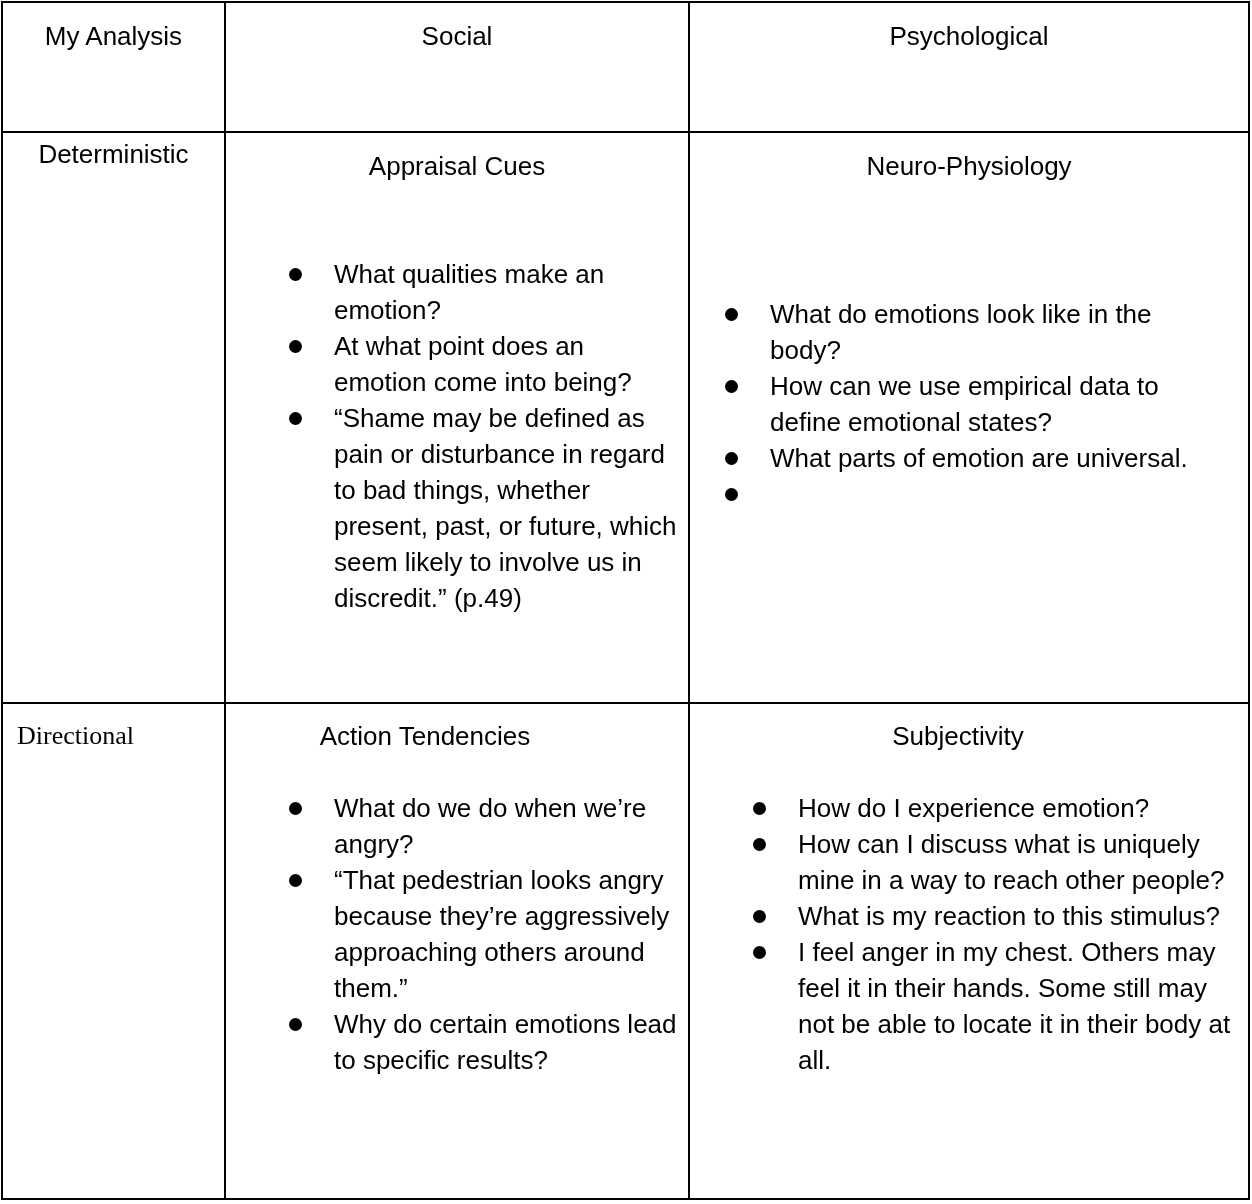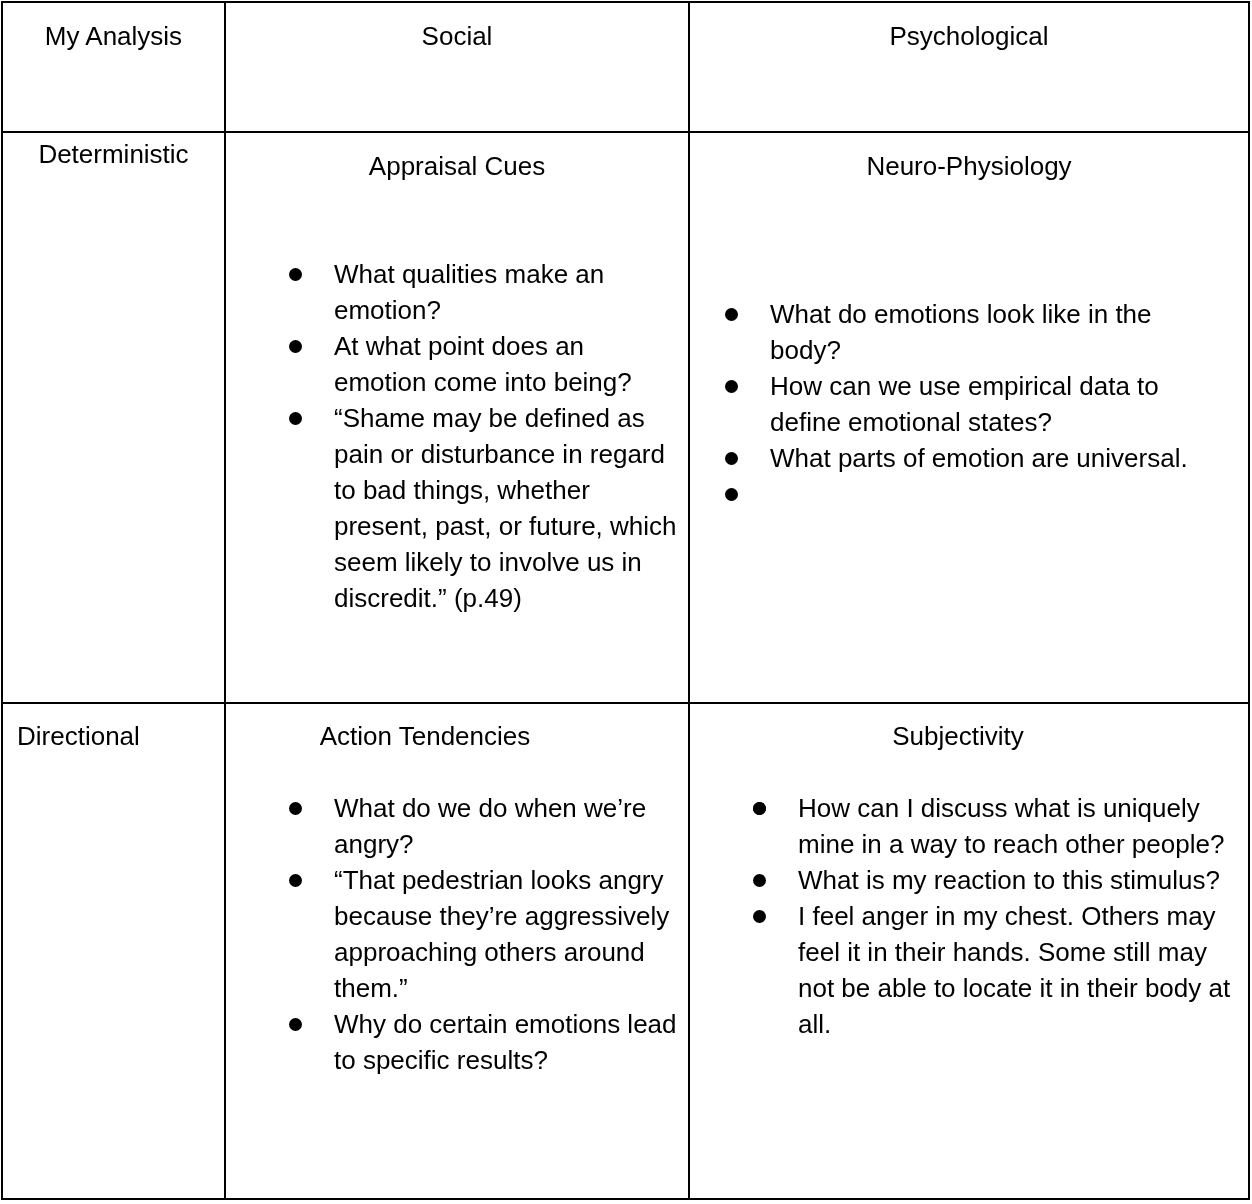--- a/index.html
+++ b/index.html
@@ -94,32 +94,32 @@
 <div class="cell center-title" style="left:690px; top:148px; width:558px;">Neuro-Physiology</div>
 <div class="cell" style="left:770px; top:256px; width:440px;margin-top:40px;">
   <ul class="bullets">
     <li><span class="bullet-dot" style="left:-45px;"></span><span>What do emotions look like in the body?</span></li>
     <li><span class="bullet-dot" style="left:-45px;"></span><span>How can we use empirical data to define emotional states?</span></li>
     <li><span class="bullet-dot" style="left:-45px;"></span><span>What parts of emotion are universal.</span></li>
     <li><span class="bullet-dot" style="left:-45px;"></span></li>
   </ul>
 </div>
 
-<div class="cell" style="left:17px; top:718px; width:205px;">Directional</div>
+<div class="cell" style="left:17px; top:718px; width:205px;font-family:Liberation Serif, serif;">Directional</div>
 
 <div class="cell center-title" style="left:226px; top:718px; width:398px;">Action Tendencies</div>
 <div class="cell" style="left:334px; top:790px; width:345px;">
   <ul class="bullets">
     <li><span class="bullet-dot" style="left:-45px;"></span><span>What do we do when we’re angry?</span></li>
     <li><span class="bullet-dot" style="left:-45px;"></span><span>“That pedestrian looks angry because they’re aggressively approaching others around them.”</span></li>
     <li><span class="bullet-dot" style="left:-45px;"></span><span>Why do certain emotions lead to specific results?</span></li>
   </ul>
 </div>
 
 <div class="cell center-title" style="left:690px; top:718px; width:536px;">Subjectivity</div>
 <div class="cell" style="left:798px; top:790px; width:440px;">
   <ul class="bullets">
-    <li><span class="bullet-dot" style="left:-45px;"></span></li>
+    <li><span class="bullet-dot" style="left:-45px;"></span><span>How do I experience emotion?</span></li>
     <li><span class="bullet-dot" style="left:-45px;"></span><span>How can I discuss what is uniquely mine in a way to reach other people?</span></li>
     <li><span class="bullet-dot" style="left:-45px;"></span><span>What is my reaction to this stimulus?</span></li>
     <li><span class="bullet-dot" style="left:-45px;"></span><span>I feel anger in my chest. Others may feel it in their hands. Some still may not be able to locate it in their body at all.</span></li>
   </ul>
 </div>
 
 </body></html>

